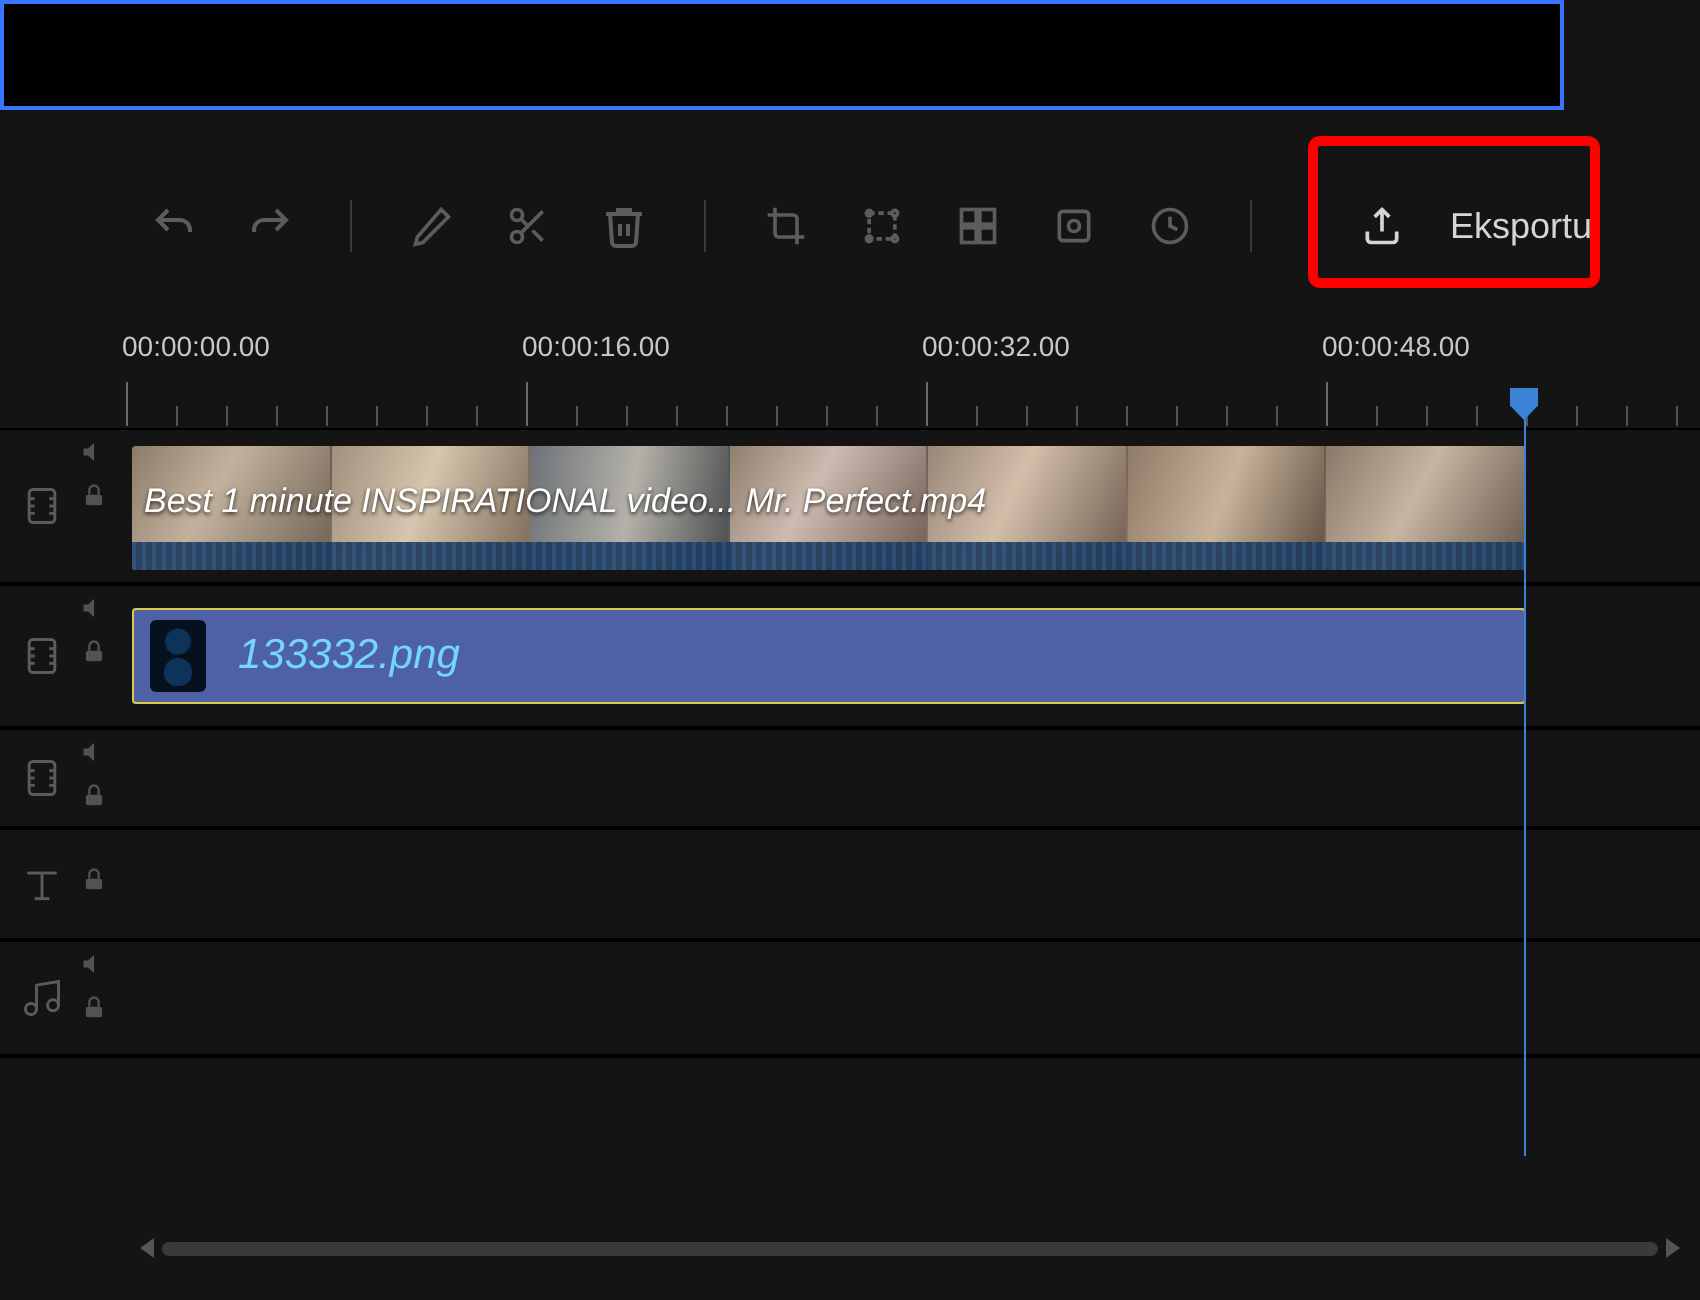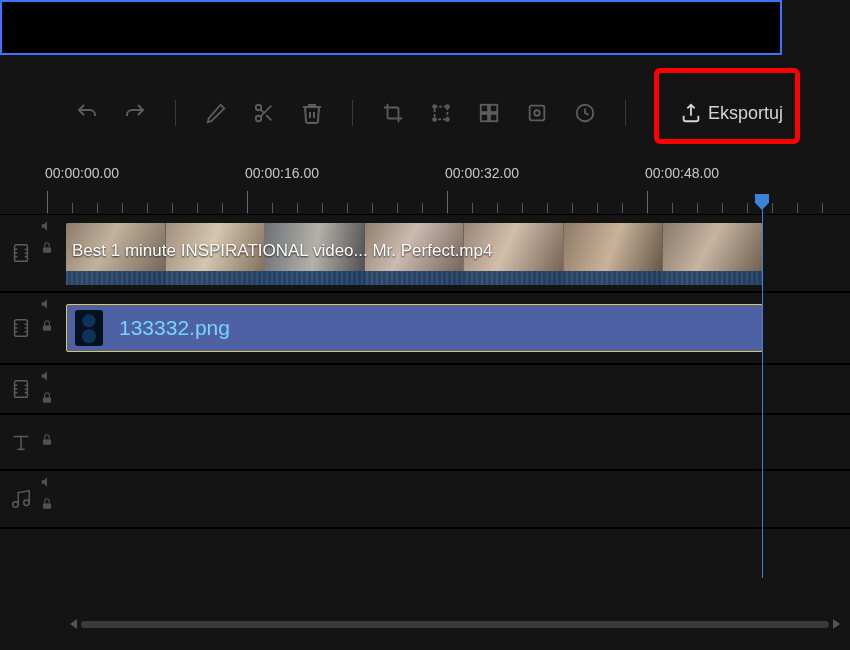--- a/index.html
+++ b/index.html
@@ -46,21 +46,21 @@
   .ticon svg { stroke: #5c5c5c; fill: none; stroke-width: 2; }
   .sep {
     width: 1px;
     height: 26px;
     background: #3a3a3a;
     margin: 0 4px;
   }
   .export-btn {
     display: flex;
     align-items: center;
-    gap: 6px;
+    gap: 23px;
     padding: 8px 16px;
     color: #d5d5d5;
     font-size: 18px;
     cursor: pointer;
     margin-left: 10px;
   }
   .export-btn svg { stroke: #d5d5d5; fill: none; stroke-width: 2; }
   .highlight-box {
     position: absolute;
     left: 654px;
@@ -69,21 +69,21 @@
     height: 76px;
     border: 5px solid #ff0000;
     border-radius: 6px;
     pointer-events: none;
     box-sizing: border-box;
   }
 
   .ruler {
     position: absolute;
     top: 165px;
-    left: 47px;
+    left: 63px;
     right: 0;
     height: 48px;
   }
   .tick-major {
     position: absolute;
     bottom: 0;
     width: 1px;
     height: 22px;
     background: #6a6a6a;
   }
@@ -128,20 +128,21 @@
     top: 214px;
     left: 0;
     right: 0;
   }
   .track {
     position: relative;
     height: 78px;
     border-top: 1px solid #000;
     border-bottom: 1px solid #000;
     box-sizing: border-box;
+    font-style: italic;
   }
   .track.short { height: 50px; }
   .track.text { height: 56px; }
   .track.audio { height: 58px; }
   .track-head {
     position: absolute;
     left: 0; top: 0; bottom: 0;
     width: 63px;
     display: flex;
     align-items: center;

